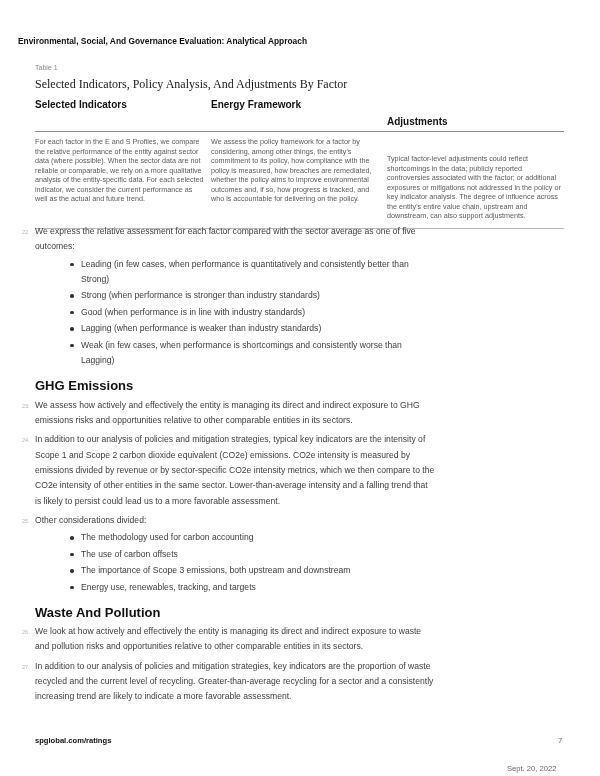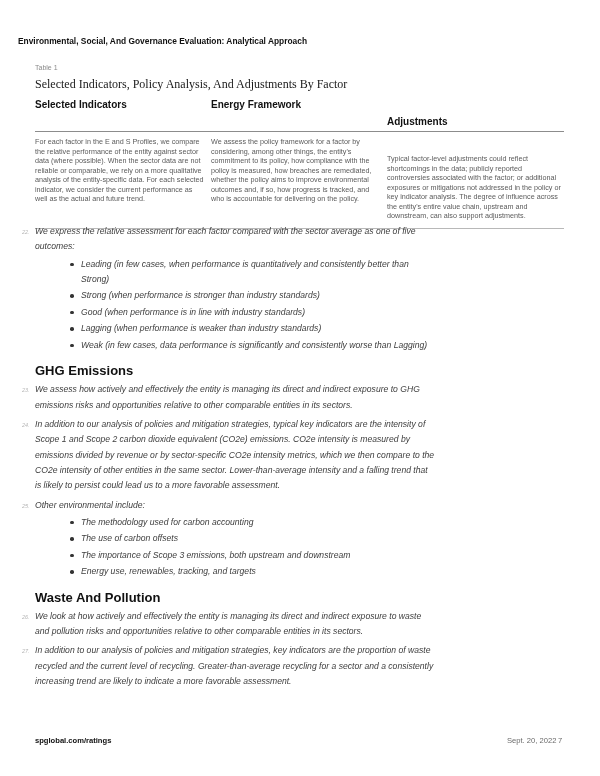--- a/index.html
+++ b/index.html
@@ -9,29 +9,29 @@
   .table-label { position: absolute; left: 35px; top: 64px; font-size: 7px; color: #8a8a8a; }
   .table-title { position: absolute; left: 35px; top: 77px; font-family: "Liberation Serif", serif; font-size: 12px; color: #1a1a1a; }
   .tbl { position: absolute; left: 35px; top: 99px; width: 529px; }
   .tbl-head { display: flex; font-size: 10px; font-weight: bold; color: #111; padding-bottom: 4px; border-bottom: 1.5px solid #8c8c8c; }
   .tbl-body { display: flex; font-size: 7.2px; line-height: 9.5px; color: #5a5a5a; padding-top: 5px; padding-bottom: 7px; border-bottom: 1px solid #b8b8b8; }
   .c1 { width: 176px; margin-right: 0; }
   .c2 { width: 176px; }
   .c3 { width: 177px; margin-top: 17px; }
   .tbl-body .c1, .tbl-body .c2 { padding-right: 6px; box-sizing: border-box; }
   .content { position: absolute; left: 35px; top: 224px; width: 400px; font-size: 8.6px; line-height: 15.3px; color: #3d3d3d; }
-  .para { position: relative; margin-bottom: 4px; font-style: italic; }
+  .para { position: relative; margin-bottom: 4px; }
   .para-num { position: absolute; left: -13px; top: 1px; font-size: 5.5px; color: #b5b5b5; }
   ul.bullets { list-style: none; margin: 2px 0 2px 0; padding: 0 0 0 22px; }
   ul.bullets li { position: relative; margin-bottom: 1.2px; margin-left: 24px; }
   ul.bullets li::before { content: ""; position: absolute; left: -11px; top: 6px; width: 3.5px; height: 3.5px; border-radius: 50%; background: #333; }
   .section-heading { font-size: 13px; font-weight: bold; color: #111; margin: 10px 0 4px 0; }
   .gap { height: 14px; }
   .footer-left { position: absolute; left: 35px; top: 736px; font-size: 7.6px; font-weight: bold; color: #111; }
-  .footer-date { position: absolute; left: 483px; top: 736px; font-size: 7.6px; color: #6a6a6a; padding-left: 24px; }
+  .footer-date { position: absolute; left: 483px; top: 764px; font-size: 7.6px; color: #6a6a6a; padding-left: 24px; }
   .footer-page { position: absolute; left: 558px; top: 736px; font-size: 7.6px; color: #6a6a6a; }
 </style>
 </head>
 <body>
 
 <div class="page-header">Environmental, Social, And Governance Evaluation: Analytical Approach</div>
 
 <div class="table-label">Table 1</div>
 <div class="table-title">Selected Indicators, Policy Analysis, And Adjustments By Factor</div>
 
@@ -50,37 +50,37 @@
 
 <div class="content">
   <div class="para">
     <span class="para-num">22.</span>
     <div>We express the relative assessment for each factor compared with the sector average as one of five outcomes:</div>
     <ul class="bullets">
       <li>Leading (in few cases, when performance is quantitatively and consistently better than Strong)</li>
       <li>Strong (when performance is stronger than industry standards)</li>
       <li>Good (when performance is in line with industry standards)</li>
       <li>Lagging (when performance is weaker than industry standards)</li>
-      <li>Weak (in few cases, data performance is significantly and consistently worse than Lagging)</li>
+      <li>Weak (in few cases, when performance is shortcomings and consistently worse than Lagging)</li>
     </ul>
   </div>
 
   <div class="section-heading">GHG Emissions</div>
 
   <div class="para">
     <span class="para-num">23.</span>
     <div>We assess how actively and effectively the entity is managing its direct and indirect exposure to GHG emissions risks and opportunities relative to other comparable entities in its sectors.</div>
   </div>
   <div class="para">
     <span class="para-num">24.</span>
     <div>In addition to our analysis of policies and mitigation strategies, typical key indicators are the intensity of Scope 1 and Scope 2 carbon dioxide equivalent (CO2e) emissions. CO2e intensity is measured by emissions divided by revenue or by sector-specific CO2e intensity metrics, which we then compare to the CO2e intensity of other entities in the same sector. Lower-than-average intensity and a falling trend that is likely to persist could lead us to a more favorable assessment.</div>
   </div>
   <div class="para">
     <span class="para-num">25.</span>
-    <div>Other environmental include:</div>
+    <div>Other considerations divided:</div>
     <ul class="bullets">
       <li>The methodology used for carbon accounting</li>
       <li>The use of carbon offsets</li>
       <li>The importance of Scope 3 emissions, both upstream and downstream</li>
       <li>Energy use, renewables, tracking, and targets</li>
     </ul>
   </div>
 
   <div class="section-heading">Waste And Pollution</div>
 

